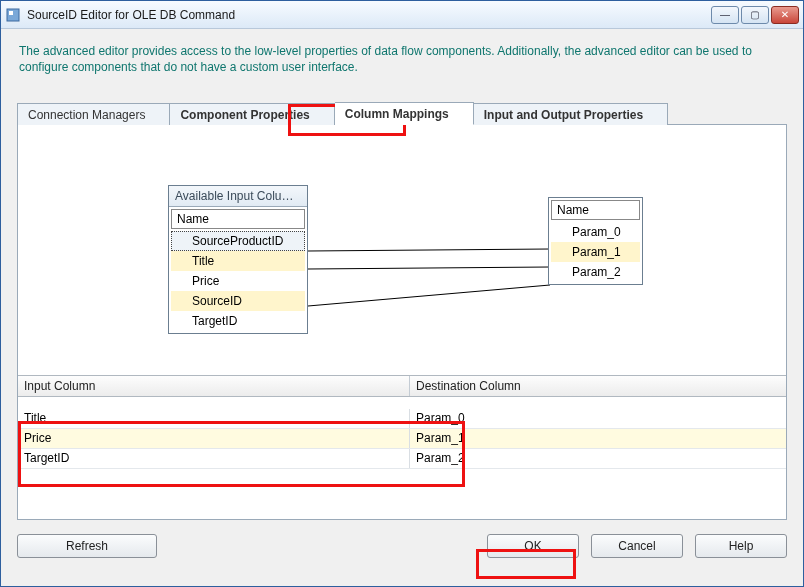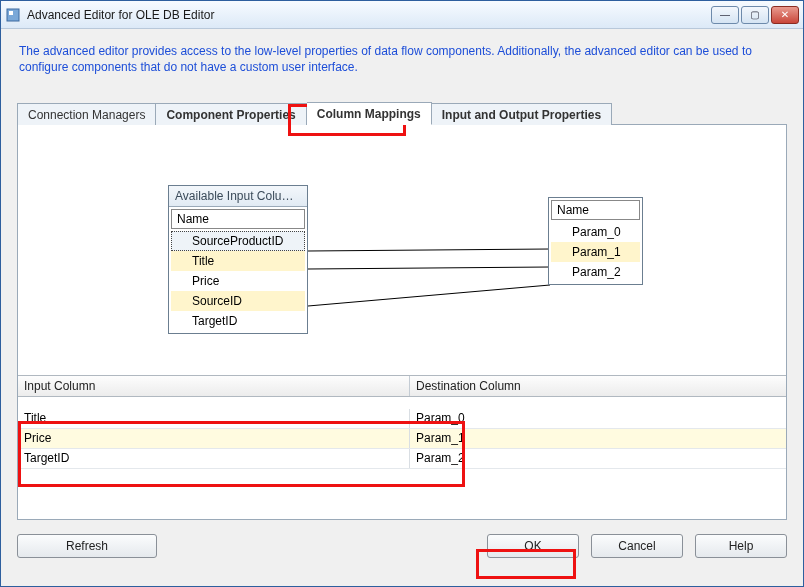--- a/index.html
+++ b/index.html
@@ -38,33 +38,33 @@
     width: 28px; height: 18px;
     border: 1px solid #6d8aab;
     border-radius: 3px;
     background: linear-gradient(#f3f7fc,#d5e4f3);
     display:flex; align-items:center; justify-content:center;
     font-size:10px; color:#334;
   }
   .winbtn.close { background: linear-gradient(#e89a8f,#c9463a); color:#fff; border-color:#8a2b22;}
   .description {
     padding: 14px 18px 8px 18px;
-    color: #1d4ed8;
+    color: #0f766e;
     line-height: 1.35;
     background:#f0f0f0;
   }
   .tabstrip {
     margin: 18px 16px 0 16px;
     border-bottom: 1px solid #9aa9b8;
     display:flex;
     align-items:flex-end;
     height: 24px;
   }
   .tab {
-    padding: 4px 10px 3px 10px;
+    padding: 4px 24px 3px 10px;
     border: 1px solid #9aa9b8;
     border-bottom: none;
     background: #eef3f8;
     margin-right: 0;
     position: relative;
     top: 1px;
     color:#333;
     white-space: nowrap;
   }
   .tab + .tab { border-left: none; font-weight: bold; }
@@ -162,21 +162,21 @@
 
 <div class="window">
 
   <div class="titlebar">
     <span class="icon">
       <svg width="16" height="16" viewBox="0 0 16 16">
           <rect x="2" y="2" width="12" height="12" fill="#7aa8d8" stroke="#3c6aa0"></rect>
           <rect x="4" y="4" width="4" height="4" fill="#fff"></rect>
         </svg>
     </span>
-    <span class="title">Advanced Editor for OLE DB Editor</span>
+    <span class="title">SourceID Editor for OLE DB Command</span>
     <div class="winbtns">
       <div class="winbtn">—</div>
       <div class="winbtn">▢</div>
       <div class="winbtn close">✕</div>
     </div>
   </div>
 
   <div class="description">The advanced editor provides access to the low-level properties of data flow components. Additionally, the advanced editor can be used to configure components that do not have a custom user interface.</div>
 
   <div class="tabstrip">

